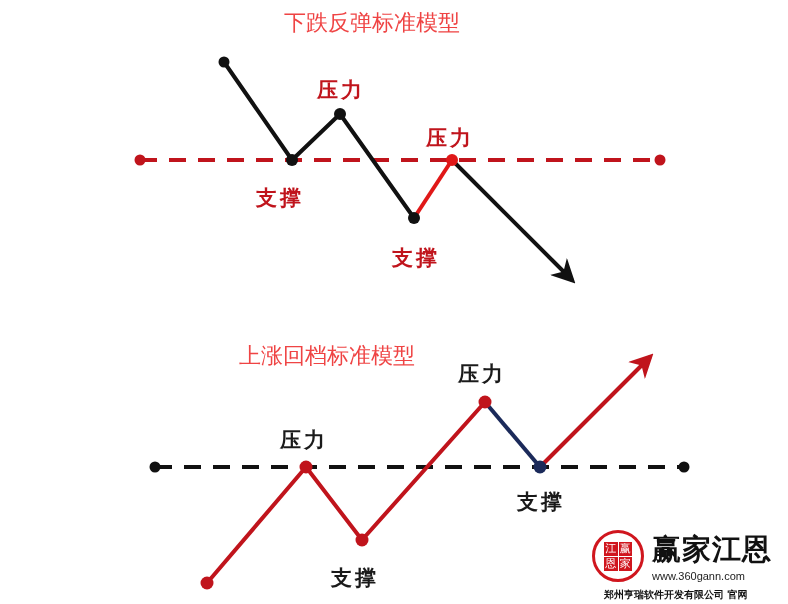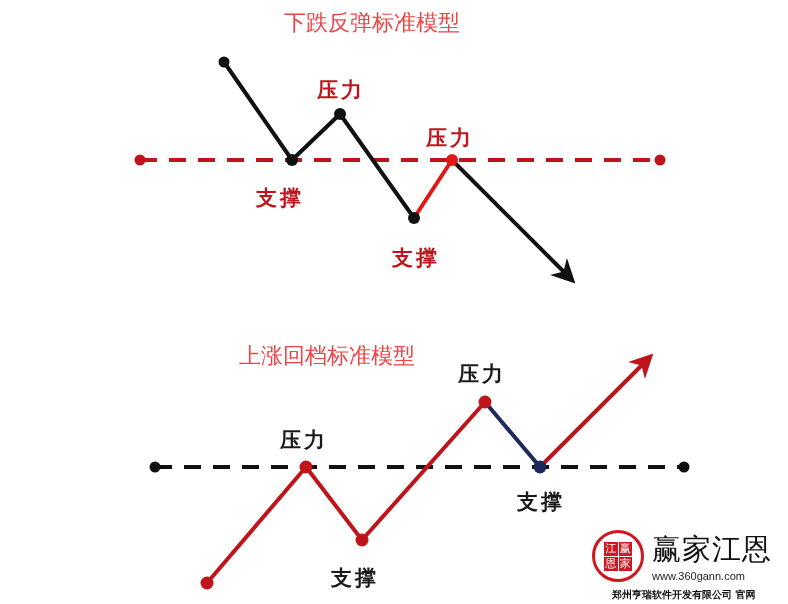--- a/index.html
+++ b/index.html
@@ -12,25 +12,25 @@
     .label.red { color: #c0141c; }
     .label.dark { color: #1a1a1a; }
     svg.diagram { position: absolute; left: 0; top: 0; }
     .logo { position: absolute; left: 588px; top: 526px; width: 200px; height: 78px; }
     .seal { position: absolute; left: 4px; top: 4px; width: 52px; height: 52px; border-radius: 50%;
             border: 3px solid #d0161e; box-sizing: border-box; background: #fff; }
     .seal-inner { position: absolute; left: 9px; top: 9px; width: 28px; height: 28px;
                   display: grid; grid-template-columns: 1fr 1fr; grid-template-rows: 1fr 1fr; gap: 1px; }
     .seal-cell { background: #d0161e; color: #fff; font-size: 11px; line-height: 14px; text-align: center;
                  font-family: "DejaVu Serif", serif; }
-    .brand { position: absolute; left: 64px; top: 4px; font-size: 29px; font-weight: normal; color: #111;
+    .brand { position: absolute; left: 64px; top: 4px; font-size: 29px; font-weight: bold; color: #111;
              font-family: "DejaVu Sans", sans-serif; letter-spacing: 1px; }
     .url { position: absolute; left: 64px; top: 44px; font-size: 11px; color: #222;
            font-family: "Liberation Sans", sans-serif; }
-    .company { position: absolute; left: 24px; top: 62px; font-size: 10px; color: #111; font-weight: bold;
+    .company { position: absolute; left: 16px; top: 62px; font-size: 10px; color: #111; font-weight: bold;
                font-family: "DejaVu Serif", serif; white-space: nowrap; }
   </style>
 </head>
 <body>
 
 <div class="title" style="left:284px; top:8px;">下跌反弹标准模型</div>
 <div class="title" style="left:203px; top:341px;margin-left:36px;">上涨回档标准模型</div>
 
 <svg class="diagram" width="788" height="604" viewBox="0 0 788 604">
   <defs>

